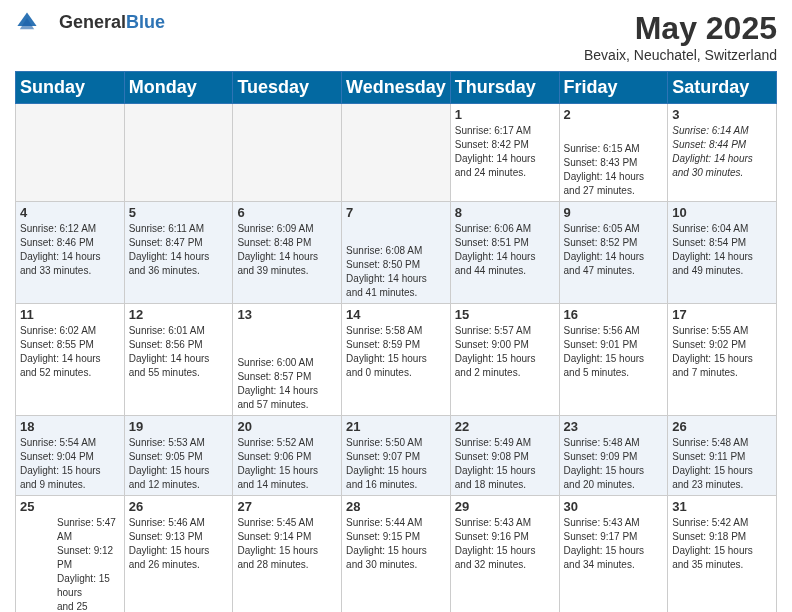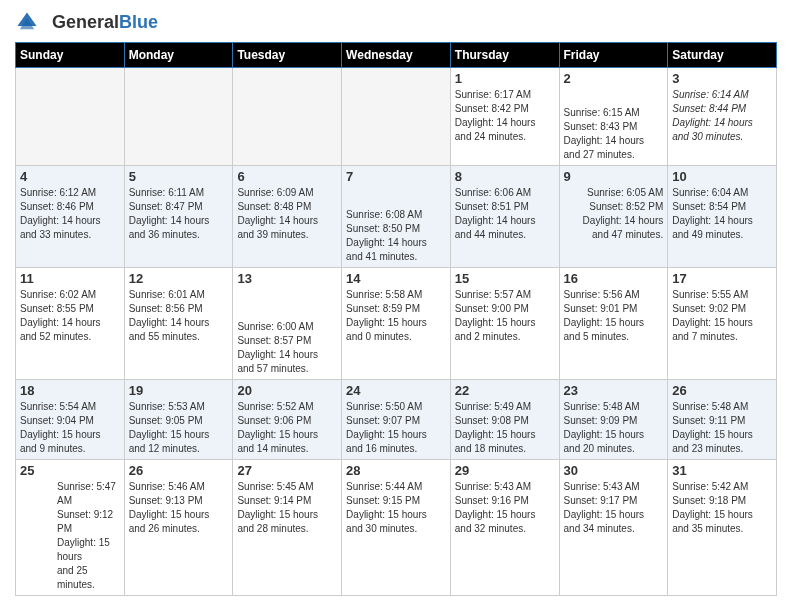--- a/index.html
+++ b/index.html
@@ -12,21 +12,21 @@
     }
     .header {
       display: flex;
       justify-content: space-between;
       align-items: flex-start;
       margin-bottom: 8px;
     }
     .logo {
       display: flex;
       align-items: center;
-      gap: 13px;
+      gap: 20px;
     }
     .logo-icon {
       width: 24px;
       height: 24px;
     }
     .title-block {
       text-align: right;
     }
     .month-title {
       font-size: 32px;
@@ -36,23 +36,23 @@
     .location-title {
       font-size: 14px;
       color: #333;
     }
     table {
       width: 100%;
       border-collapse: collapse;
       table-layout: fixed;
     }
     th {
-      background-color: #000000;
+      background-color: #0369a1;
       color: #fff;
-      font-size: 12px;
+      font-size: 18px;
       font-weight: bold;
       padding: 5px 4px;
       text-align: left;
       border: 1px solid #2e74b5;
     }
     td {
       border: 1px solid #ccc;
       vertical-align: top;
       padding: 3px 4px;
       height: 78px;
@@ -84,20 +84,24 @@
 <div class="header">
   <div class="logo">
     <svg class="logo-icon" viewBox="0 0 30 30" xmlns="http://www.w3.org/2000/svg">
       <polygon points="15,3 27,20 3,20" fill="#2e74b5"></polygon>
       <polygon points="15,10 24,24 6,24" fill="#1a5fa8" opacity="0.6"></polygon>
     </svg>
     <div>
       <span style="font-size:18px;font-weight:bold;color:#333;">General</span><span style="font-size:18px;font-weight:bold;color:#2e74b5;">Blue</span>
     </div>
   </div>
+  <div class="title-block">
+    <div class="month-title">May 2025</div>
+    <div class="location-title">Bevaix, Neuchatel, Switzerland</div>
+  </div>
 </div>
 
 <table>
   <thead>
     <tr>
     <th>Sunday</th>
         <th>Monday</th>
         <th>Tuesday</th>
         <th>Wednesday</th>
         <th>Thursday</th>
@@ -164,21 +168,21 @@
         </td>
         <td class="alt-row">
           <div class="day-number">8</div>
           <div class="day-info" style="white-space: pre-line;">Sunrise: 6:06 AM
 Sunset: 8:51 PM
 Daylight: 14 hours
 and 44 minutes.</div>
         </td>
         <td class="alt-row">
           <div class="day-number">9</div>
-          <div class="day-info" style="white-space: pre-line; text-align: right;">Sunrise: 6:05 AM
+          <div class="day-info" style="white-space: pre-line;">Sunrise: 6:05 AM
 Sunset: 8:52 PM
 Daylight: 14 hours
 and 47 minutes.</div>
         </td>
         <td class="alt-row">
           <div class="day-number">10</div>
           <div class="day-info" style="white-space: pre-line;">Sunrise: 6:04 AM
 Sunset: 8:54 PM
 Daylight: 14 hours
 and 49 minutes.</div>
@@ -251,21 +255,21 @@
 and 12 minutes.</div>
         </td>
         <td class="alt-row">
           <div class="day-number">20</div>
           <div class="day-info" style="white-space: pre-line;">Sunrise: 5:52 AM
 Sunset: 9:06 PM
 Daylight: 15 hours
 and 14 minutes.</div>
         </td>
         <td class="alt-row">
-          <div class="day-number">24</div>
+          <div class="day-number">21</div>
           <div class="day-info" style="white-space: pre-line;">Sunrise: 5:50 AM
 Sunset: 9:07 PM
 Daylight: 15 hours
 and 16 minutes.</div>
         </td>
         <td class="alt-row">
           <div class="day-number">22</div>
           <div class="day-info" style="white-space: pre-line;">Sunrise: 5:49 AM
 Sunset: 9:08 PM
 Daylight: 15 hours

